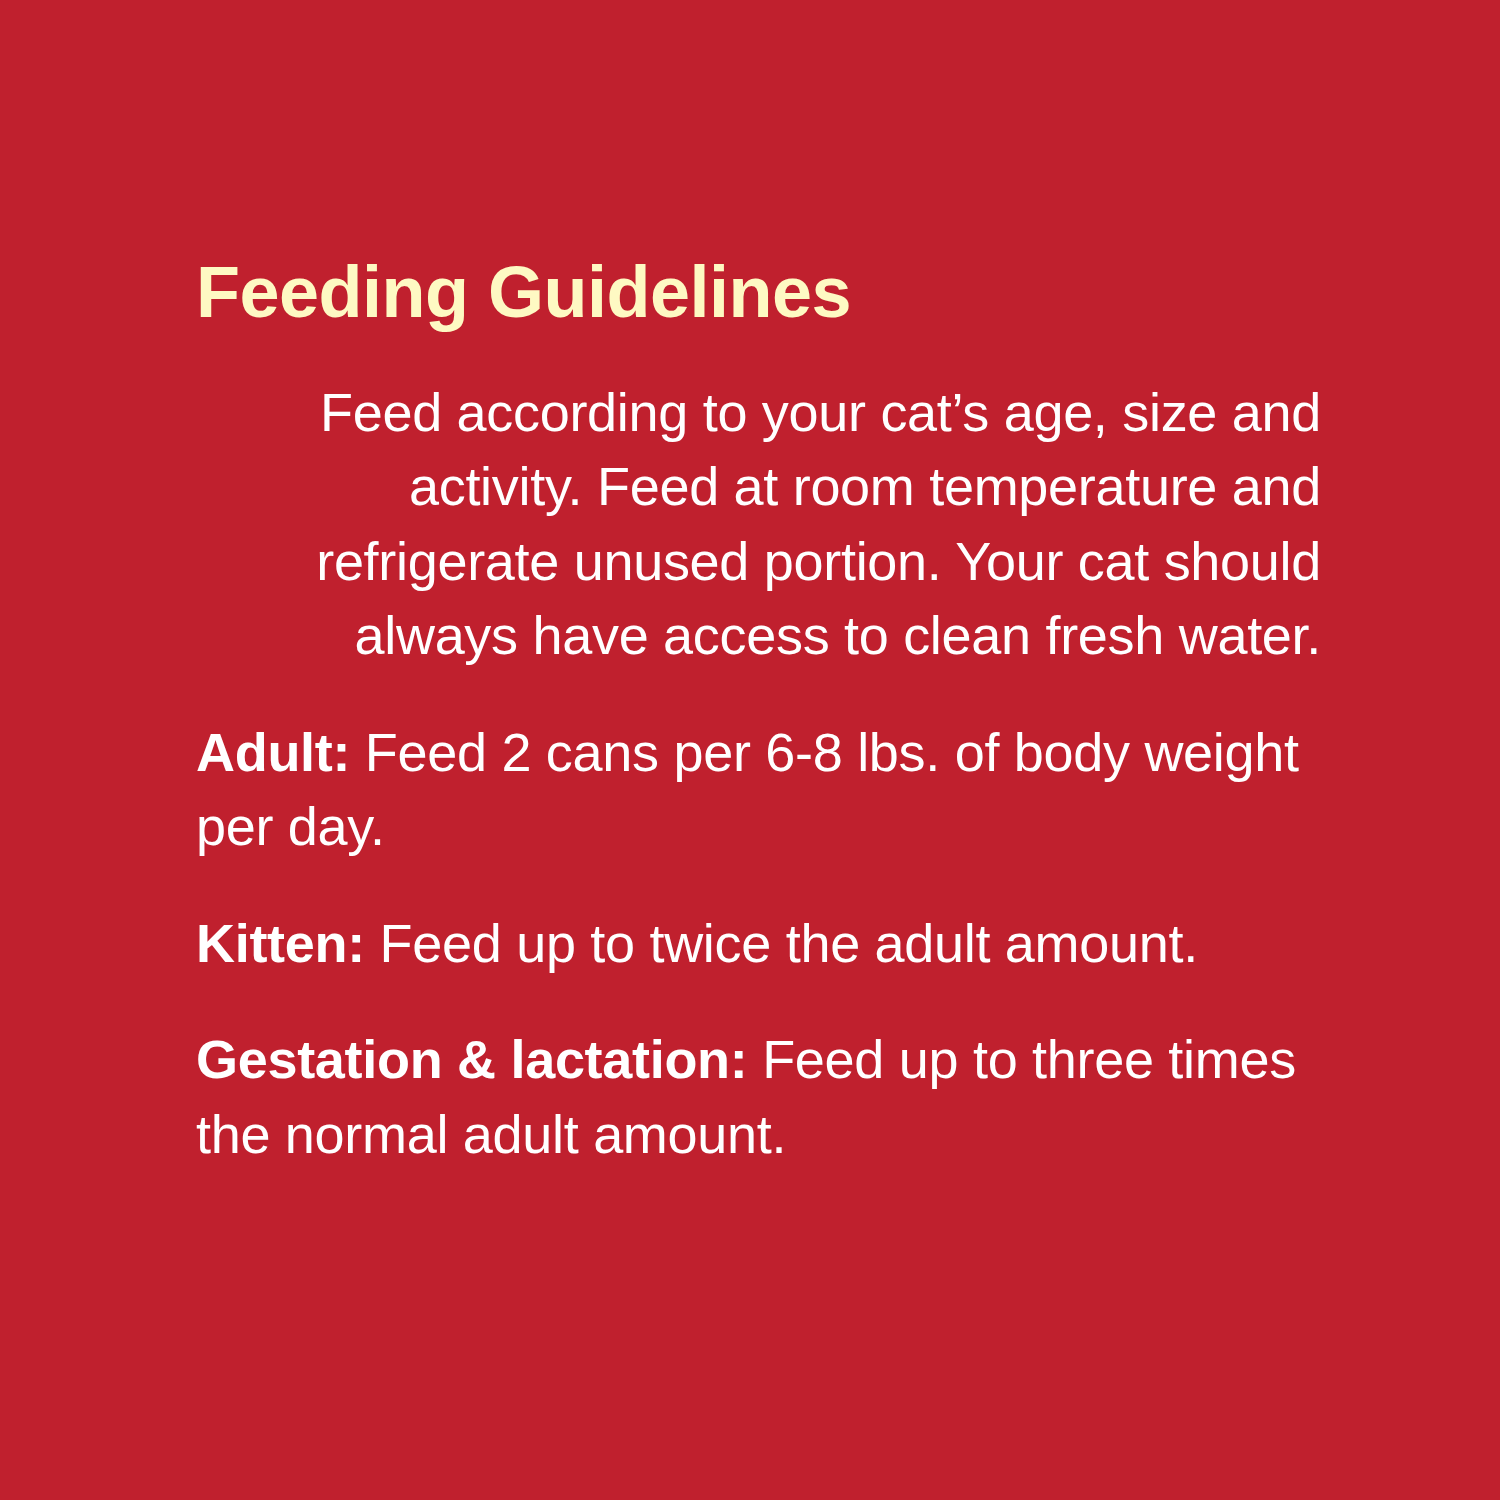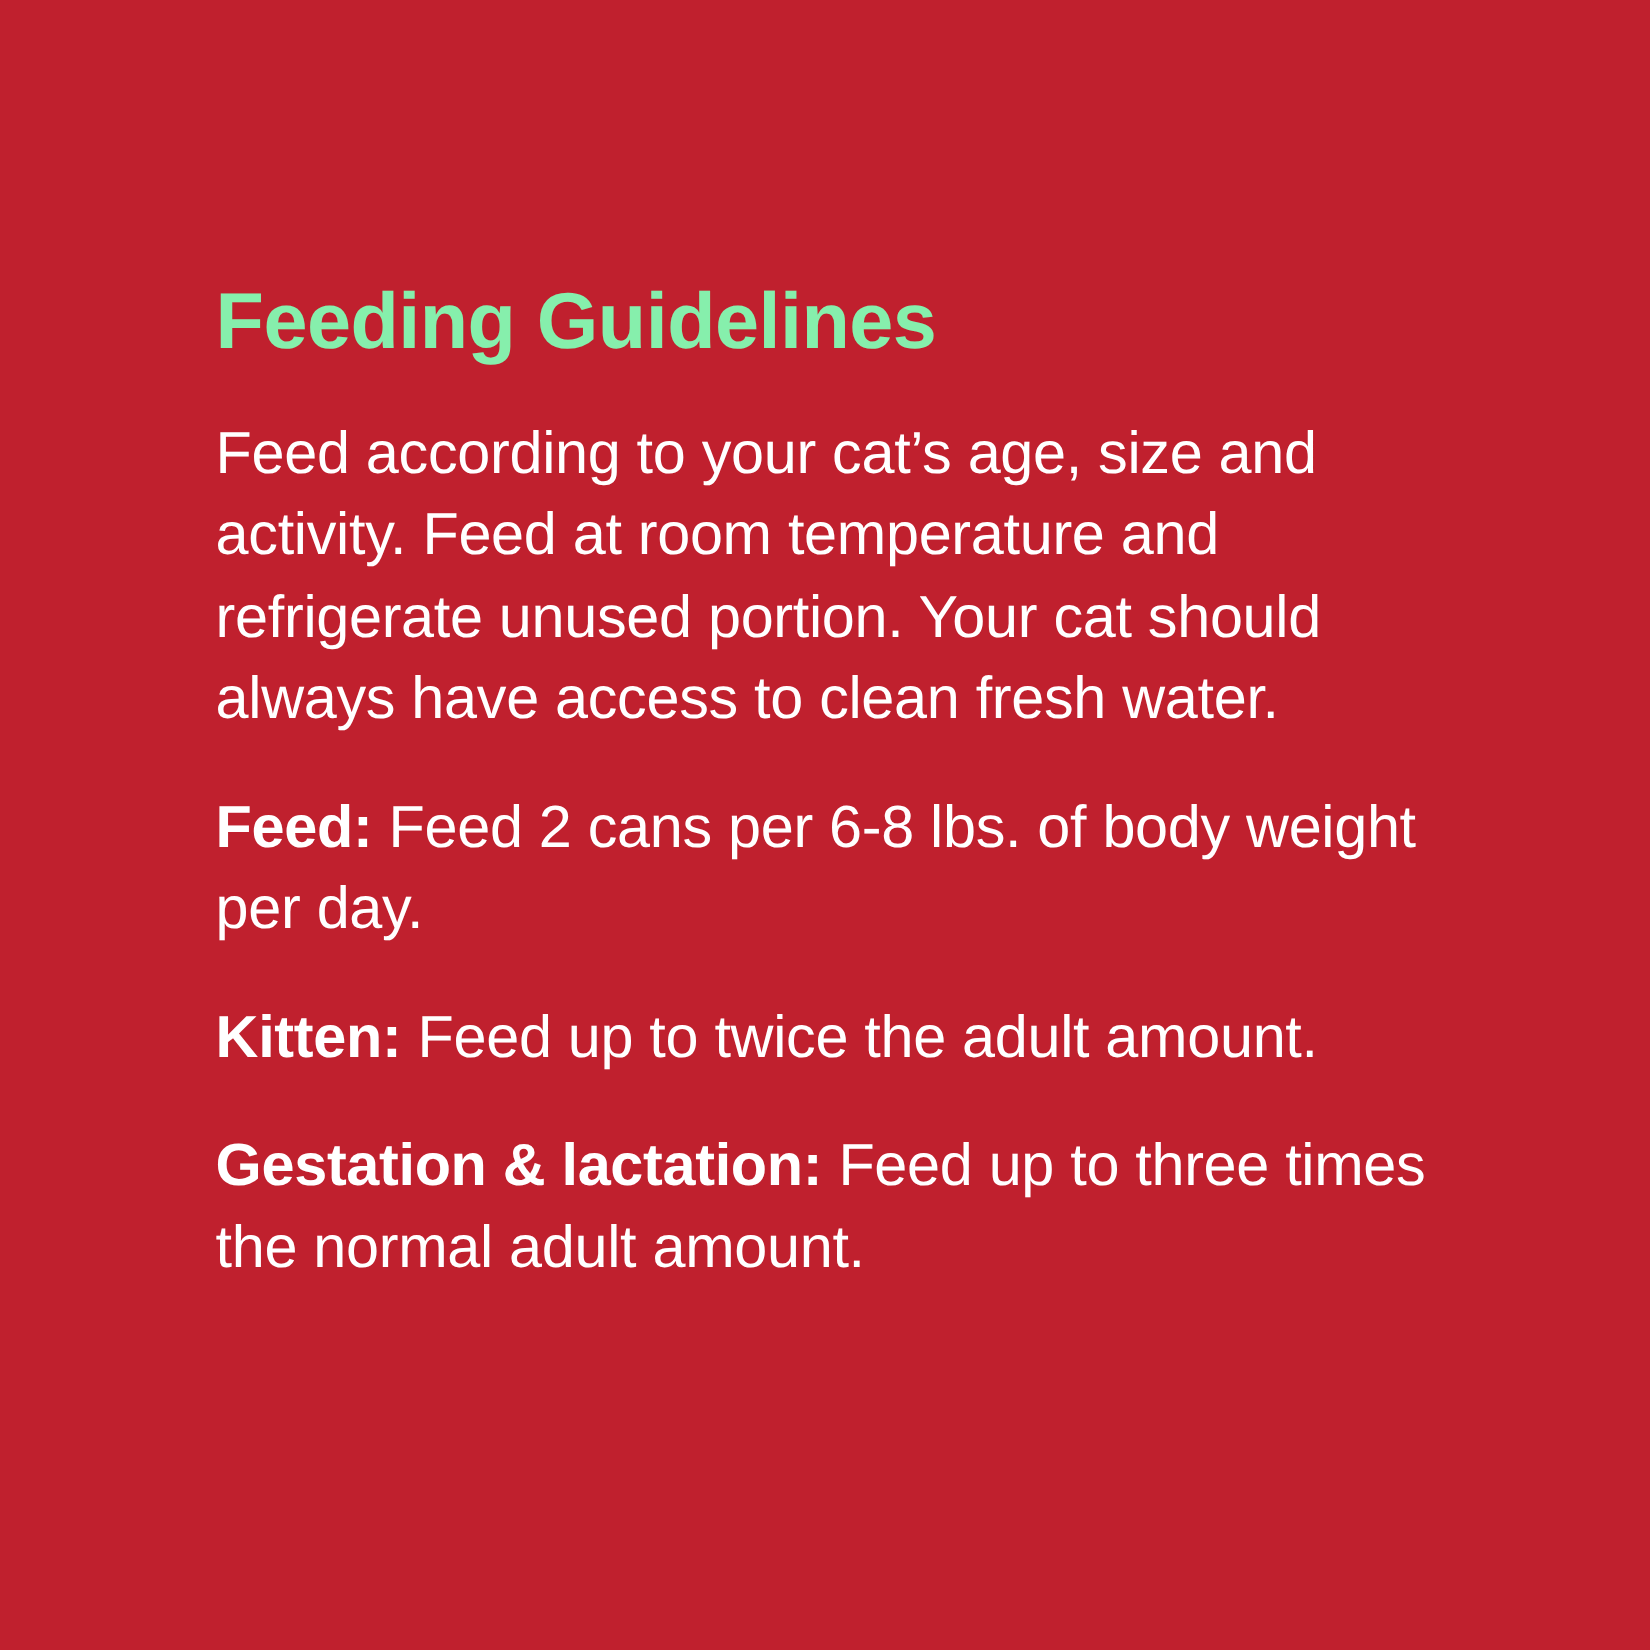--- a/index.html
+++ b/index.html
@@ -20,21 +20,21 @@
     width: 1500px;
     height: 1500px;
     background: #c0202e;
     box-sizing: border-box;
     padding: 255px 190px 0 196px;
   }
   #panel-inner {
     width: 1125px;
   }
   .title {
-    color: #86efac;
+    color: #fef9c3;
     font-size: 72px;
     font-weight: bold;
     line-height: 1.05;
     letter-spacing: -0.5px;
     margin: 0 0 44px 0;
   }
   .para {
     color: #ffffff;
     font-size: 54px;
     line-height: 1.38;
@@ -42,37 +42,38 @@
     letter-spacing: -0.3px;
   }
   .para:last-child {
     margin-bottom: 16px;
   }
   .para .lead {
     font-weight: bold;
   }
   .intro {
     max-width: 1130px;
+    text-align: right;
   }
   .guideline {
     max-width: 1110px;
   }
 </style>
 </head>
 <body>
 
 <div id="panel">
   <div id="panel-inner">
 
     <h1 class="title">Feeding Guidelines</h1>
 
     <p class="para intro">Feed according to your cat’s age, size and activity. Feed at room temperature and refrigerate unused portion. Your cat should always have access to clean fresh water.</p>
 
     <p class="para guideline">
-      <span class="lead">Feed:</span><span> Feed 2 cans per 6-8 lbs. of body weight per day.</span>
+      <span class="lead">Adult:</span><span> Feed 2 cans per 6-8 lbs. of body weight per day.</span>
     </p>
 
     <p class="para guideline">
       <span class="lead">Kitten:</span><span> Feed up to twice the adult amount.</span>
     </p>
 
     <p class="para guideline">
       <span class="lead">Gestation &amp; lactation:</span><span> Feed up to three times the normal adult amount.</span>
     </p>
 

